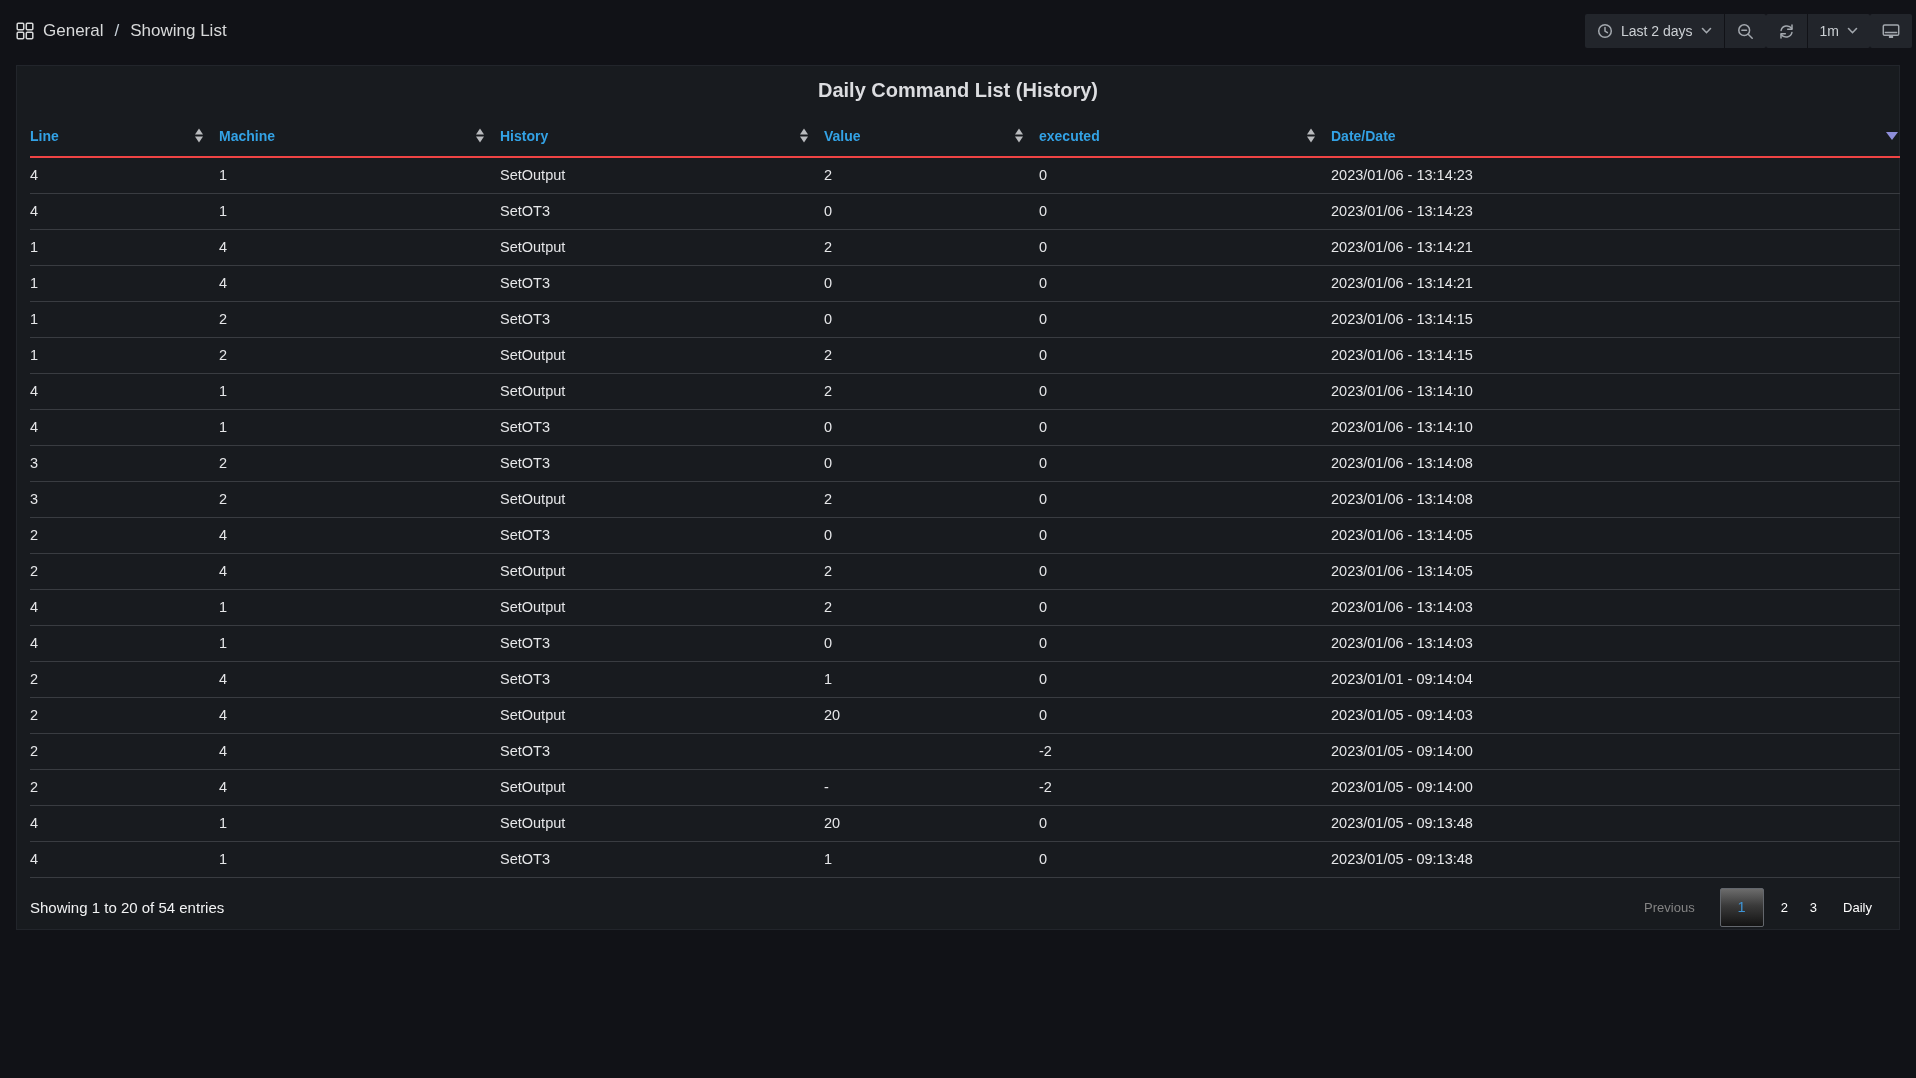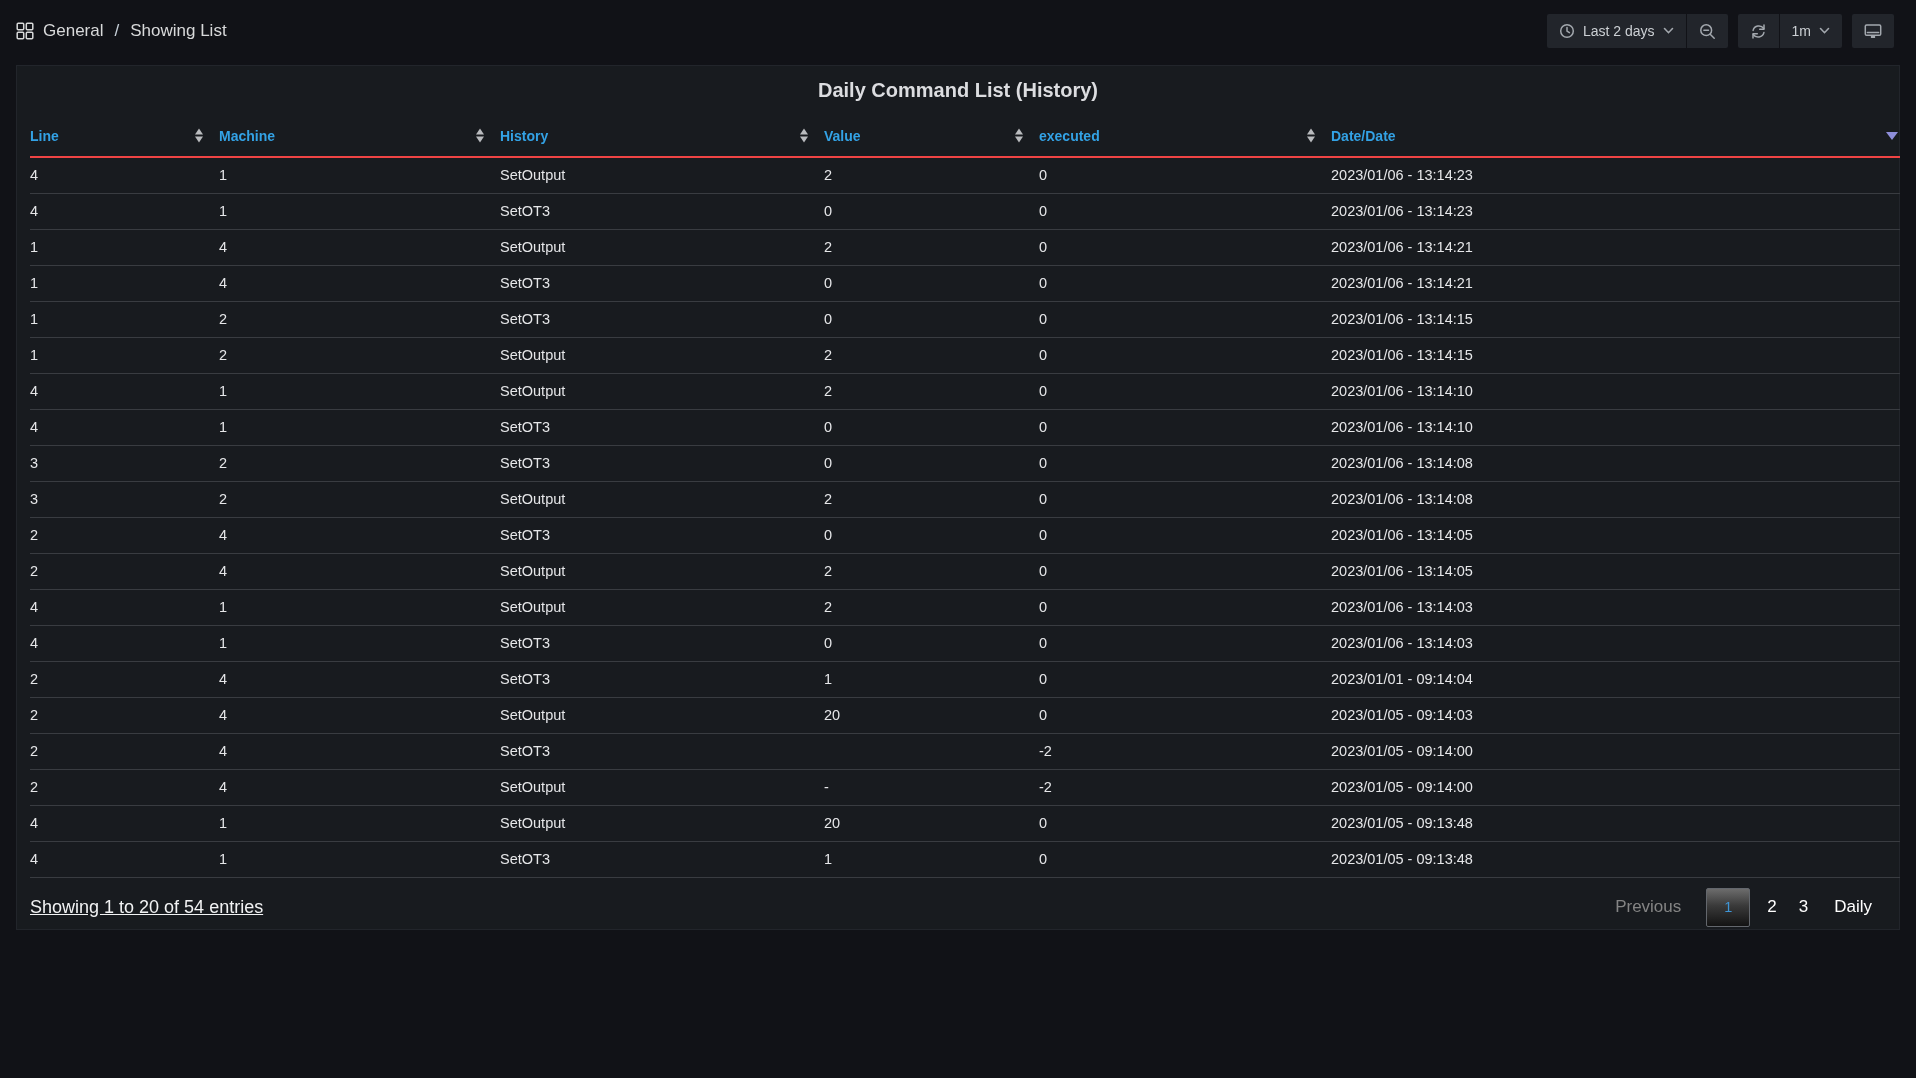--- a/index.html
+++ b/index.html
@@ -8,28 +8,28 @@
     background: #111217;
     font-family: "Liberation Sans", "DejaVu Sans", sans-serif;
     color: #d8d9da;
   }
 
   
   .topbar {
     height: 62px;
     display: flex;
     align-items: center;
-    padding: 0 22px 0 16px;
+    padding: 0 4px 0 16px;
   }
   .breadcrumb { display: flex; align-items: center; gap: 9px; font-size: 17px; color: #d8d9da; }
   .breadcrumb .sep { margin: 0 2px; color: #c7d0d9; }
   .breadcrumb .crumb { cursor: pointer; }
   .icon-btn svg, .breadcrumb svg { display: block; }
 
-  .toolbar { margin-left: auto; display: flex; align-items: center; gap: 10px; }
+  .toolbar { margin-left: auto; display: flex; align-items: center; }
   .island { display: flex; gap: 1px; border-radius: 2px; overflow: hidden; }
   .tb-btn {
     background: #22252b;
     border: none;
     color: #ccd0d4;
     font-family: inherit;
     font-size: 14px;
     font-weight: 500;
     height: 34px;
     display: flex;
@@ -118,24 +118,24 @@
     overflow: hidden;
   }
 
   
   .table-footer {
     display: flex;
     align-items: center;
     margin: 0 16px 0 13px;
     padding-top: 10px;
   }
-  .entries-summary { font-size: 18px; color: #f2f3f4; text-decoration: underline; }
+  .entries-summary { font-size: 15px; color: #f2f3f4; }
   .pagination { margin-left: auto; display: flex; align-items: center; }
   .page-link {
-    font-size: 17px;
+    font-size: 13px;
     font-weight: 500;
     color: #ffffff;
     padding: 0 11px;
     cursor: pointer;
   }
   .page-link.prev { color: #848484; margin-right: 8px; }
   .page-link.next { margin-left: 4px; }
   .page-current {
     width: 44px;
     height: 39px;

